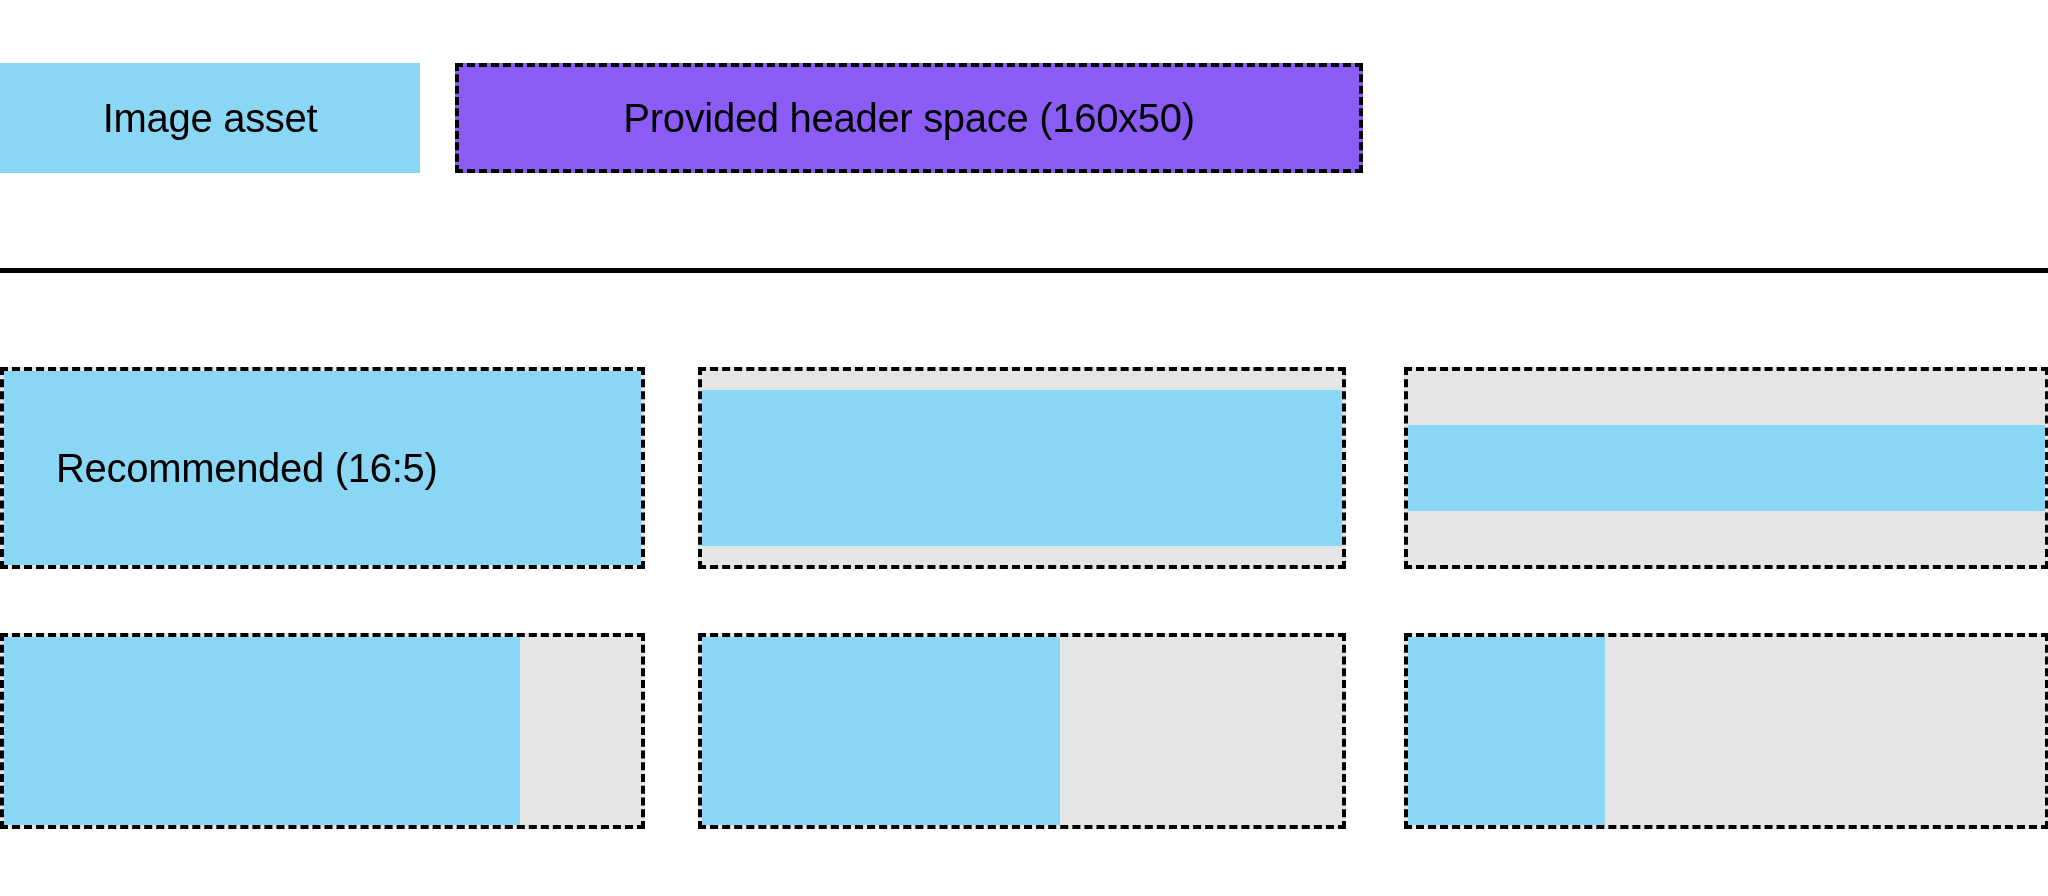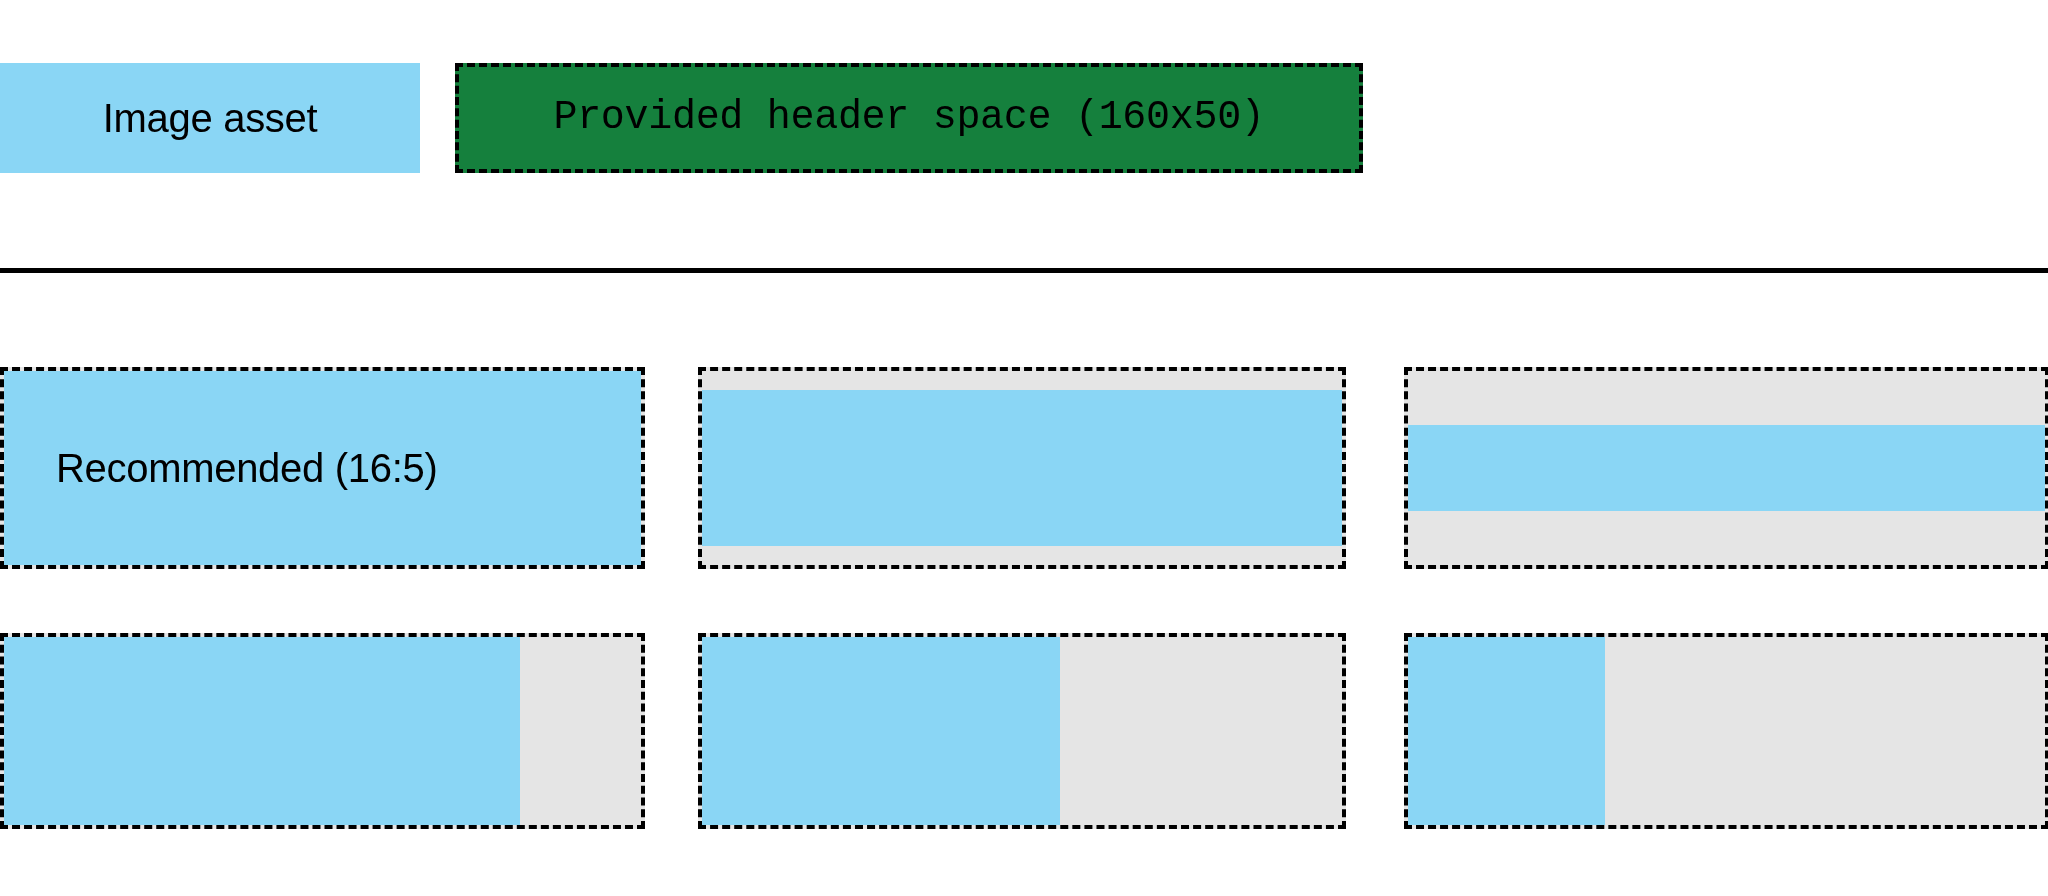--- a/index.html
+++ b/index.html
@@ -47,22 +47,21 @@
 
   .header-space-box {
     left: 455px;
     top: 63px;
     width: 908px;
     height: 110px;
     border: 4px dashed #000000;
     display: flex;
     align-items: center;
     justify-content: center;
-    background: #15803d;
-    font-family: Liberation Mono, monospace;
+    background: #8b5cf6;
   }
   .header-space-box .lbl {
     font-size: 40px;
     color: #000000;
     letter-spacing: -0.3px;
     line-height: 1;
     white-space: nowrap;
   }
 
   

